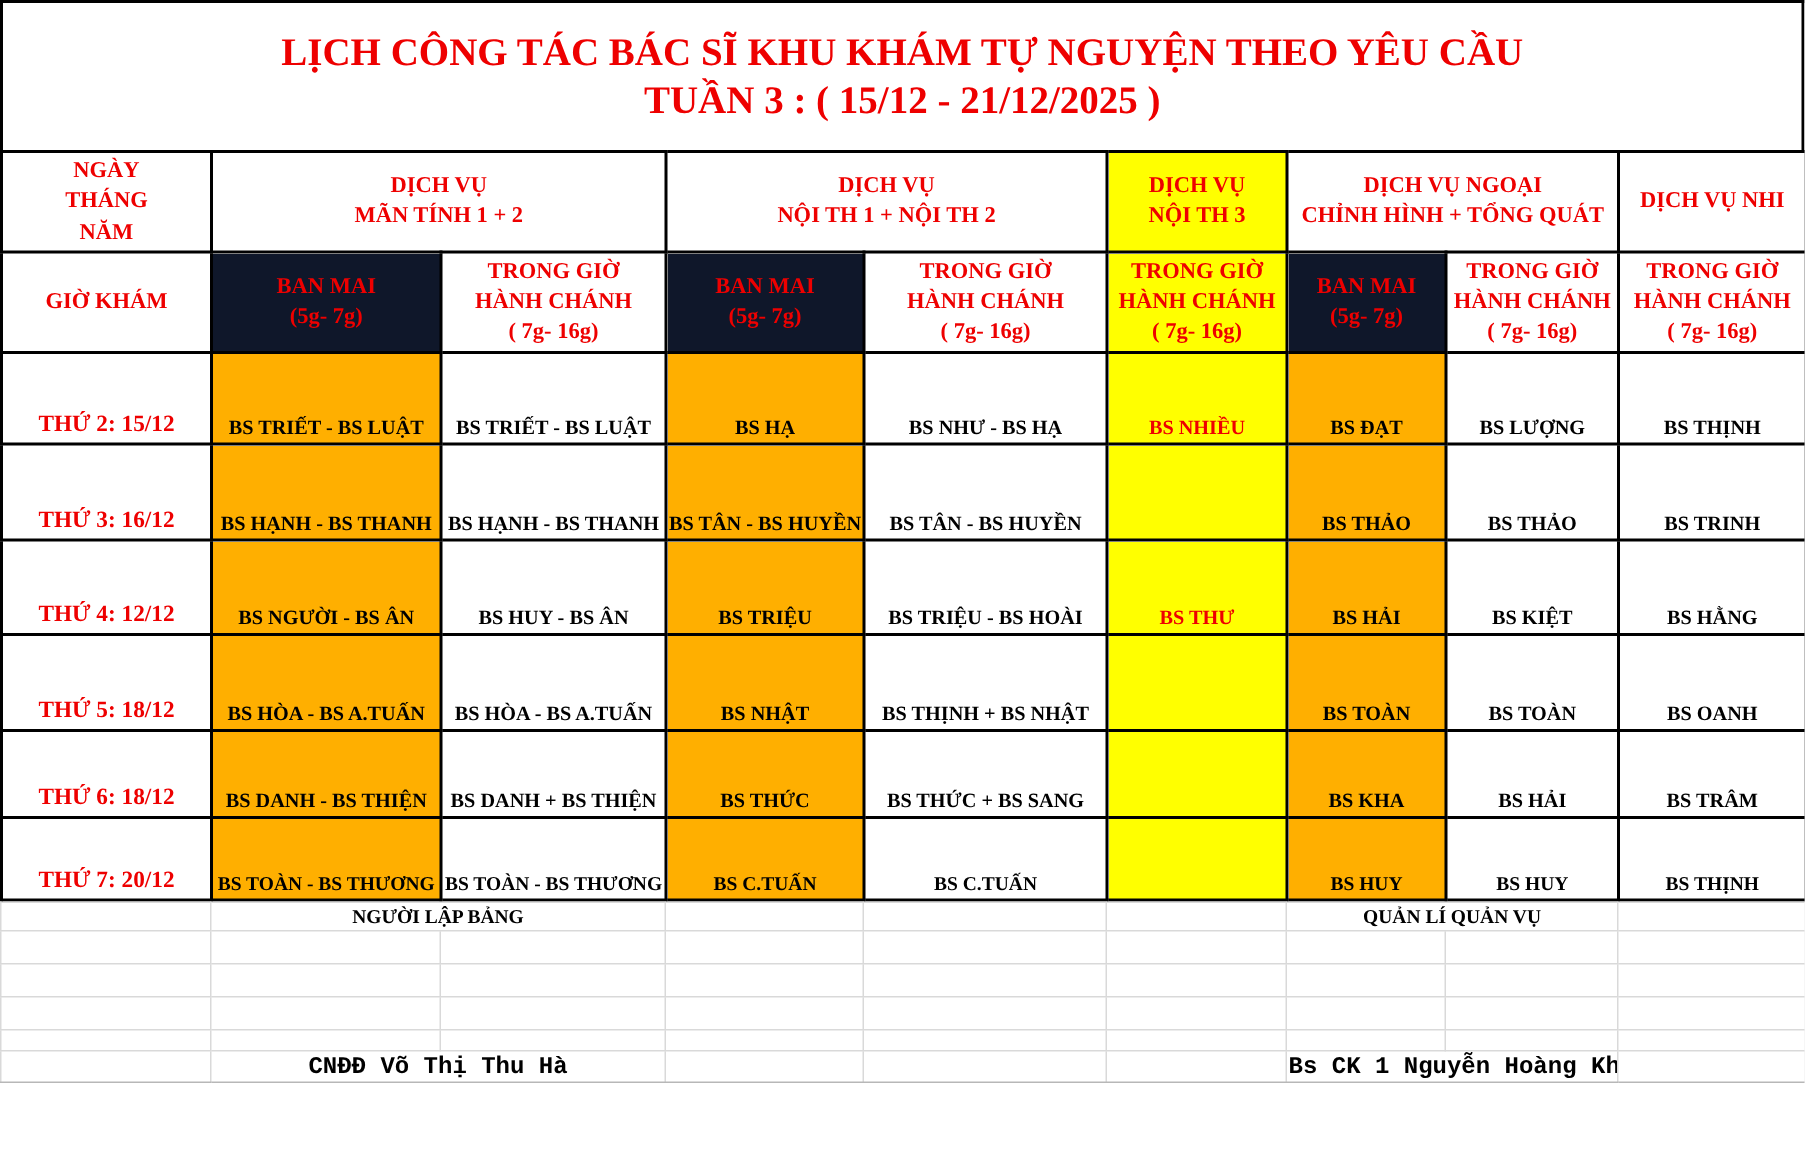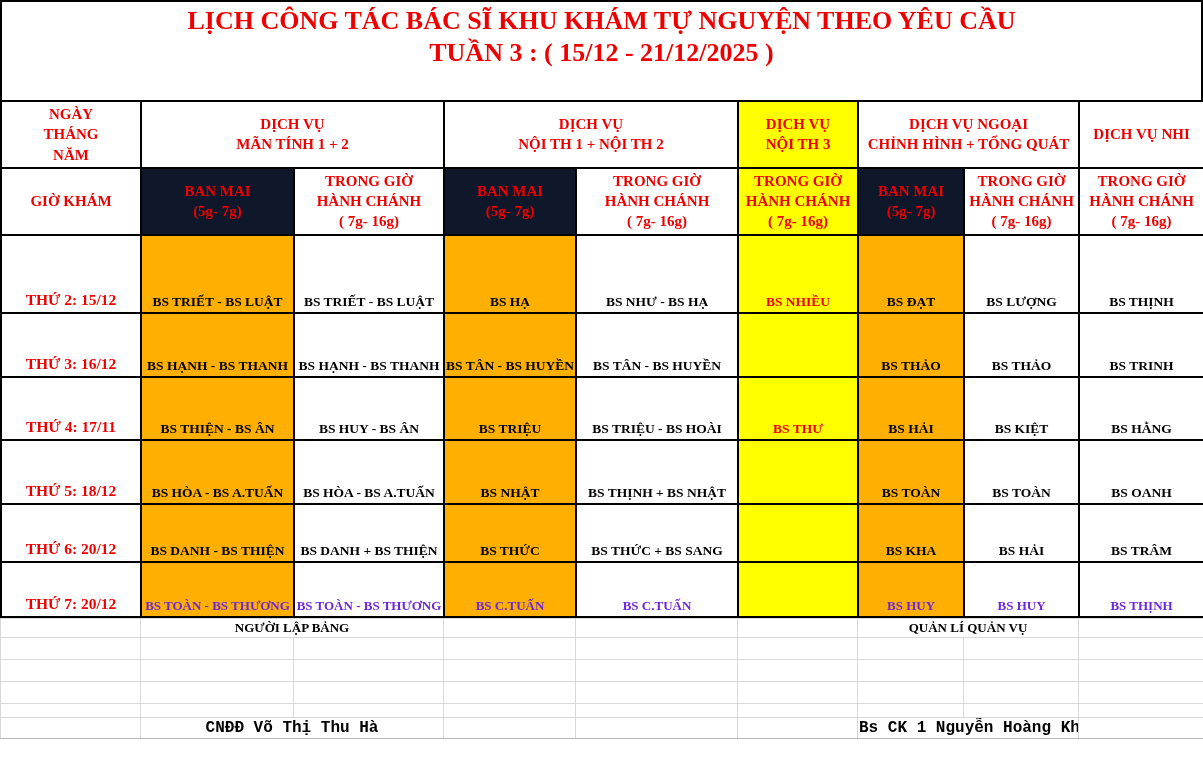--- a/index.html
+++ b/index.html
@@ -10,21 +10,21 @@
     font-weight:bold;
     -webkit-font-smoothing:antialiased;
   }
   .sheet { width:1203px; height:781px; overflow:hidden; }
 
   
   .title-block {
     width:1203px; height:100px;
     border:2px solid #000; border-bottom:none;
     text-align:center; color:#ee0000;
-    padding-top:3px;
+    padding-top:17px;
   }
   .title-line { font-size:26px; line-height:32px; white-space:nowrap; }
 
   
   table.grid {
     width:1203px; table-layout:fixed; border-collapse:collapse;
   }
   table.grid td {
     border:2px solid #000;
     text-align:center;
@@ -41,27 +41,27 @@
 
   tr.day-row td {
     vertical-align:bottom; font-size:13.5px; color:#000;
     padding:0 1px 2px 1px; white-space:nowrap;
   }
   tr.day-row td:first-child { color:#ee0000; font-size:15.5px; padding-bottom:3px; }
   tr.day-row td:nth-child(2),
   tr.day-row td:nth-child(4),
   tr.day-row td:nth-child(7) { background:#ffaf00; }
   tr.day-row td:nth-child(6) { background:#ffff00; color:#ee0000; }
-  tr.red-row td { color:#6d28d9; }
+  tr.red-row td { color:#000000; }
   tr.red-row td:nth-child(n+2) { font-size:13px; }
 
   
   tr.h1 { height:64px;border-radius:23px; }
   tr.h2 { height:67px; }
-  tr.r0 { height:78px; } tr.r1 { height:64px; } tr.r2 { height:63px; }
+  tr.r0 { height:61px; } tr.r1 { height:64px; } tr.r2 { height:63px; }
   tr.r3 { height:64px; } tr.r4 { height:58px; } tr.r5 { height:55px; }
   tr.r6 { height:55px; }
 
   
   table.footer-grid {
     width:1203px; table-layout:fixed; border-collapse:collapse;
   }
   table.footer-grid td {
     border:1px solid #d9d9d9;
     text-align:center; vertical-align:middle;
@@ -155,22 +155,22 @@
       <td>BS HẠNH - BS THANH</td>
       <td>BS TÂN - BS HUYỀN</td>
       <td>BS TÂN - BS HUYỀN</td>
       <td></td>
       <td>BS THẢO</td>
       <td>BS THẢO</td>
       <td>BS TRINH</td>
     </tr>
 
     <tr class="day-row r2">
-      <td>THỨ 4: 17/11</td>
-      <td>BS THIỆN - BS ÂN</td>
+      <td>THỨ 4: 12/12</td>
+      <td>BS NGƯỜI - BS ÂN</td>
       <td>BS HUY - BS ÂN</td>
       <td>BS TRIỆU</td>
       <td>BS TRIỆU - BS HOÀI</td>
       <td>BS THƯ</td>
       <td>BS HẢI</td>
       <td>BS KIỆT</td>
       <td>BS HẰNG</td>
     </tr>
 
     <tr class="day-row r3">
@@ -179,21 +179,21 @@
       <td>BS HÒA - BS A.TUẤN</td>
       <td>BS NHẬT</td>
       <td>BS THỊNH + BS NHẬT</td>
       <td></td>
       <td>BS TOÀN</td>
       <td>BS TOÀN</td>
       <td>BS OANH</td>
     </tr>
 
     <tr class="day-row r4">
-      <td>THỨ 6: 20/12</td>
+      <td>THỨ 6: 18/12</td>
       <td>BS DANH - BS THIỆN</td>
       <td>BS DANH + BS THIỆN</td>
       <td>BS THỨC</td>
       <td>BS THỨC + BS SANG</td>
       <td></td>
       <td>BS KHA</td>
       <td>BS HẢI</td>
       <td>BS TRÂM</td>
     </tr>
 

